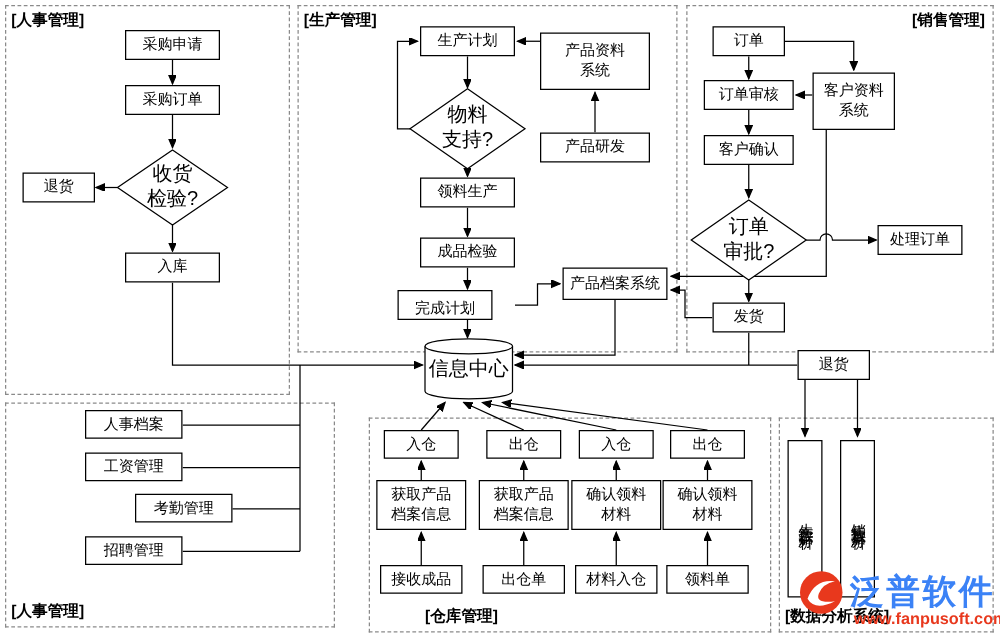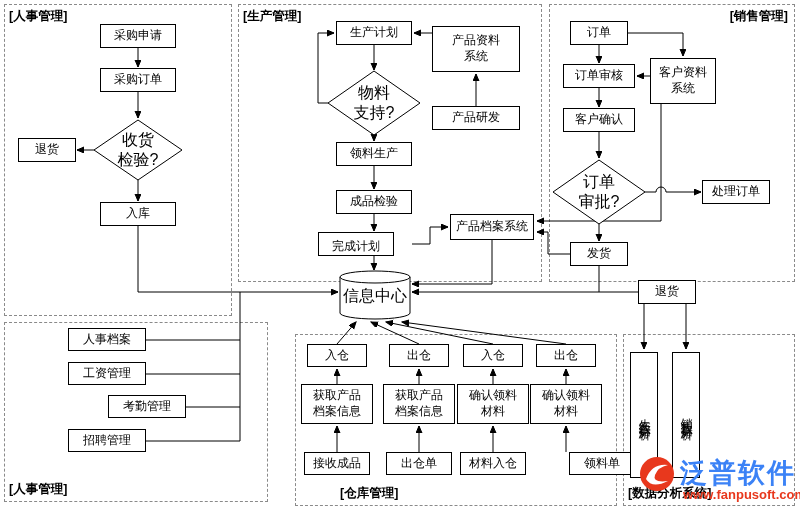--- a/index.html
+++ b/index.html
@@ -223,21 +223,21 @@
 
   <div class="node" style="left:304px;top:452px;width:66px;height:23px;">
       <span>接收成品</span>
     </div>
   <div class="node" style="left:386px;top:452px;width:66px;height:23px;">
       <span>出仓单</span>
     </div>
   <div class="node" style="left:460px;top:452px;width:66px;height:23px;">
       <span>材料入仓</span>
     </div>
-  <div class="node" style="left:533px;top:452px;width:66px;height:23px;margin-left:36px;">
+  <div class="node" style="left:533px;top:452px;width:66px;height:23px;">
       <span>领料单</span>
     </div>
 
   <div class="node vert" style="left:630px;top:352px;width:28px;height:126px;">
       <span>生产数据分析</span>
     </div>
   <div class="node vert" style="left:672px;top:352px;width:28px;height:126px;">
       <span>销售数据分析</span>
     </div>
 

